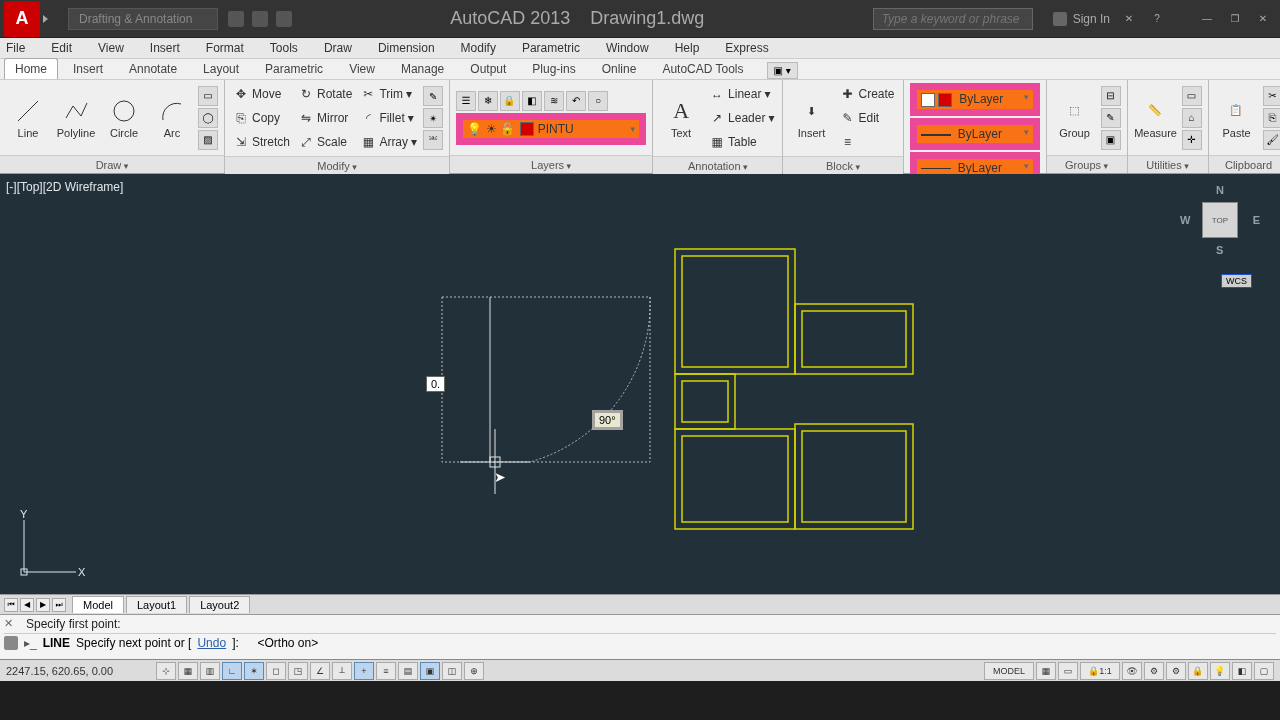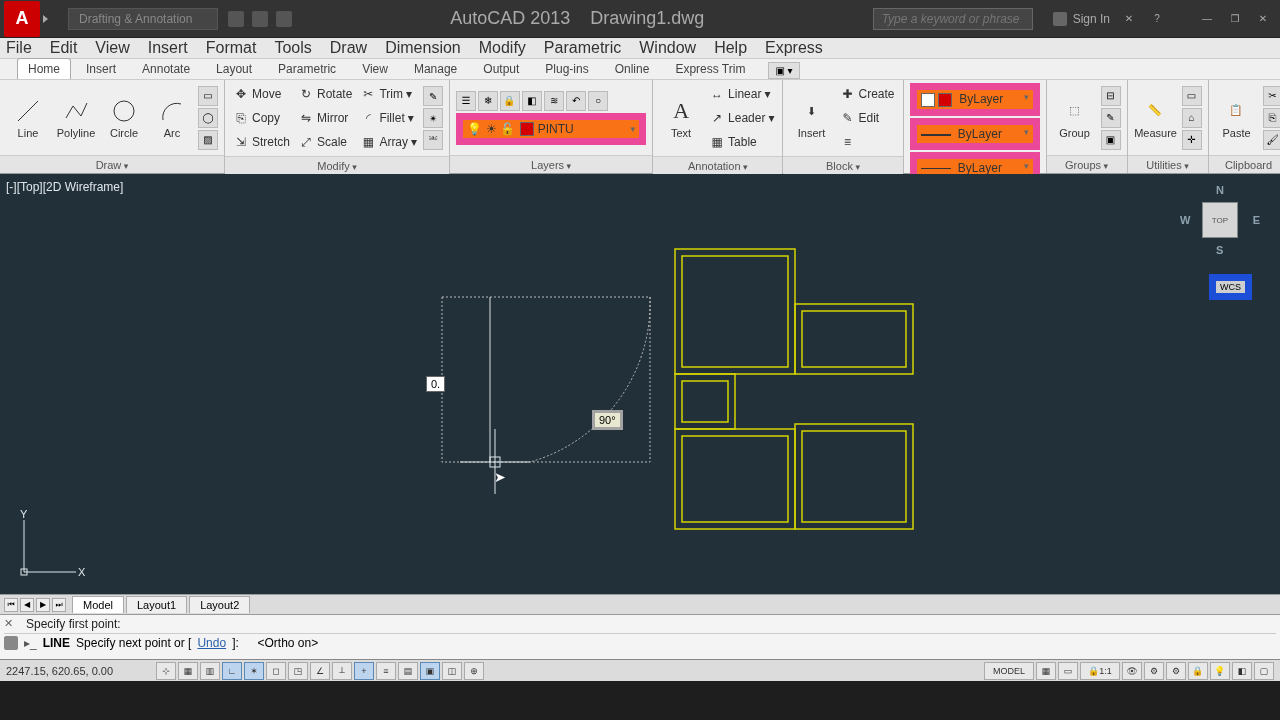--- a/index.html
+++ b/index.html
@@ -13,27 +13,27 @@
 .qat { display: flex; gap: 8px; margin-left: 10px; }
 .qat-btn { width: 16px; height: 16px; background: #555; border-radius: 2px; }
 .title-center { flex: 1; text-align: center; color: #aaa; font-size: 18px; display: flex; justify-content: center; gap: 20px; }
 .search-box { background: #454545; border: 1px solid #666; color: #999; font-style: italic; padding: 3px 8px; font-size: 12px; width: 160px; margin: 0 10px; }
 .signin { color: #aaa; font-size: 12px; margin: 0 10px; display: flex; align-items: center; gap: 6px; }
 .signin-icon { width: 14px; height: 14px; background: #666; border-radius: 2px; }
 .win-controls { display: flex; gap: 10px; margin-right: 8px; }
 .win-btn { width: 18px; height: 14px; display:flex; align-items:center; justify-content:center; color:#aaa; font-size: 10px;}
 
 
-.menubar { height: 21px; background: #e8e8e8; display: flex; align-items: center; padding: 4px 6px; gap: 18px; font-size: 16px; border-bottom: 1px solid #ccc; }
+.menubar { height: 21px; background: #e8e8e8; display: flex; align-items: center; padding: 4px 6px; gap: 26px; font-size: 12px; border-bottom: 1px solid #ccc; }
 .menubar span { color: #333; cursor: pointer; }
 
 
 .ribbon-tabs { height: 21px; background: #f0f0f0; display: flex; align-items: flex-end; padding: 0 4px; gap: 4px; font-size: 12px; border-bottom: 1px solid #ccc; }
 .ribbon-tab { padding: 3px 10px; color: #444; cursor: pointer; border: 1px solid transparent; border-bottom: none; }
-.ribbon-tab.active { background: #fff; border-color: #aaa; border-radius: 3px 3px 0 0; margin-left: 13px; }
+.ribbon-tab.active { background: #fff; border-color: #aaa; border-radius: 3px 3px 0 0; }
 .ribbon-toggle { margin-left: 8px; background: #e0e0e0; padding: 2px 6px; border: 1px solid #bbb; font-size: 10px; }
 
 
 .ribbon { height: 94px; background: #efefef; display: flex; border-bottom: 1px solid #999; }
 .panel { border-right: 1px solid #bbb; display: flex; flex-direction: column; }
 .panel-body { flex: 1; display: flex; align-items: center; padding: 3px 6px; gap: 4px; }
 .panel-title { height: 18px; background: #e4e4e4; font-size: 11px; text-align: center; color: #555; line-height: 18px; border-top: 1px solid #ccc; }
 .panel-title.dd::after { content: " ▾"; font-size: 9px; }
 
 .big-btn { display: flex; flex-direction: column; align-items: center; justify-content: center; width: 44px; font-size: 11px; color: #333; padding: 4px 2px; gap: 2px; }
@@ -47,21 +47,21 @@
 .swatch { width: 14px; height: 14px; display: inline-block; vertical-align: middle; border: 1px solid #666; }
 
 
 .canvas-wrap { position: relative; width: 100%; height: 420px; background: #22303a; }
 .view-label { position: absolute; top: 6px; left: 6px; color: #dfe6ea; font-size: 12px; }
 .viewcube { position: absolute; top: 8px; right: 20px; width: 80px; height: 90px; }
 .viewcube .face { position: absolute; width: 36px; height: 36px; background: #d6d6d6; border: 1px solid #888; top: 20px; left: 22px; font-size: 8px; text-align: center; line-height: 36px; color: #555; }
 .viewcube .dir { position: absolute; color: #8fa2ad; font-size: 11px; font-weight: bold; }
 .viewcube .dir.n { top: 2px; left: 36px; } .viewcube .dir.s { top: 62px; left: 36px; }
 .viewcube .dir.w { top: 32px; left: 0; } .viewcube .dir.e { top: 32px; right: 0; }
-.wcs-badge { position: absolute; top: 100px; right: 28px; background: #cfcfcf; border: 7px solid #1d4ed8; font-size: 9px; padding: 1px 4px; }
+.wcs-badge { position: absolute; top: 100px; right: 28px; background: #cfcfcf; border: 1px solid #1d4ed8; font-size: 9px; padding: 1px 4px; }
 
 .ucs { position: absolute; bottom: 8px; left: 18px; color: #dfe6ea; font-size: 11px; }
 .ucs svg { overflow: visible; }
 
 .layout-tabs { height: 20px; background: #dcdcdc; display: flex; align-items: center; font-size: 11px; border-top: 1px solid #999; }
 .layout-nav { display: flex; gap: 2px; padding: 0 4px; }
 .layout-nav div { width: 14px; height: 14px; background: #eee; border: 1px solid #aaa; font-size: 8px; text-align: center; line-height: 12px; }
 .layout-tab { padding: 2px 10px; background: #efefef; border: 1px solid #aaa; border-bottom: none; margin-left: 2px; }
 .layout-tab.active { background: #fff; }
 
@@ -145,21 +145,21 @@
   <div class="ribbon-tab active">Home</div>
   <div class="ribbon-tab">Insert</div>
   <div class="ribbon-tab">Annotate</div>
   <div class="ribbon-tab">Layout</div>
   <div class="ribbon-tab">Parametric</div>
   <div class="ribbon-tab">View</div>
   <div class="ribbon-tab">Manage</div>
   <div class="ribbon-tab">Output</div>
   <div class="ribbon-tab">Plug-ins</div>
   <div class="ribbon-tab">Online</div>
-  <div class="ribbon-tab">Express Trim</div>
+  <div class="ribbon-tab">AutoCAD Tools</div>
   <div class="ribbon-toggle">▣ ▾</div>
 </div>
 
 <div class="ribbon">
 
   <div class="panel">
     <div class="panel-body">
       <div class="big-btn">
         <div class="ico">
             <svg width="26" height="26">

